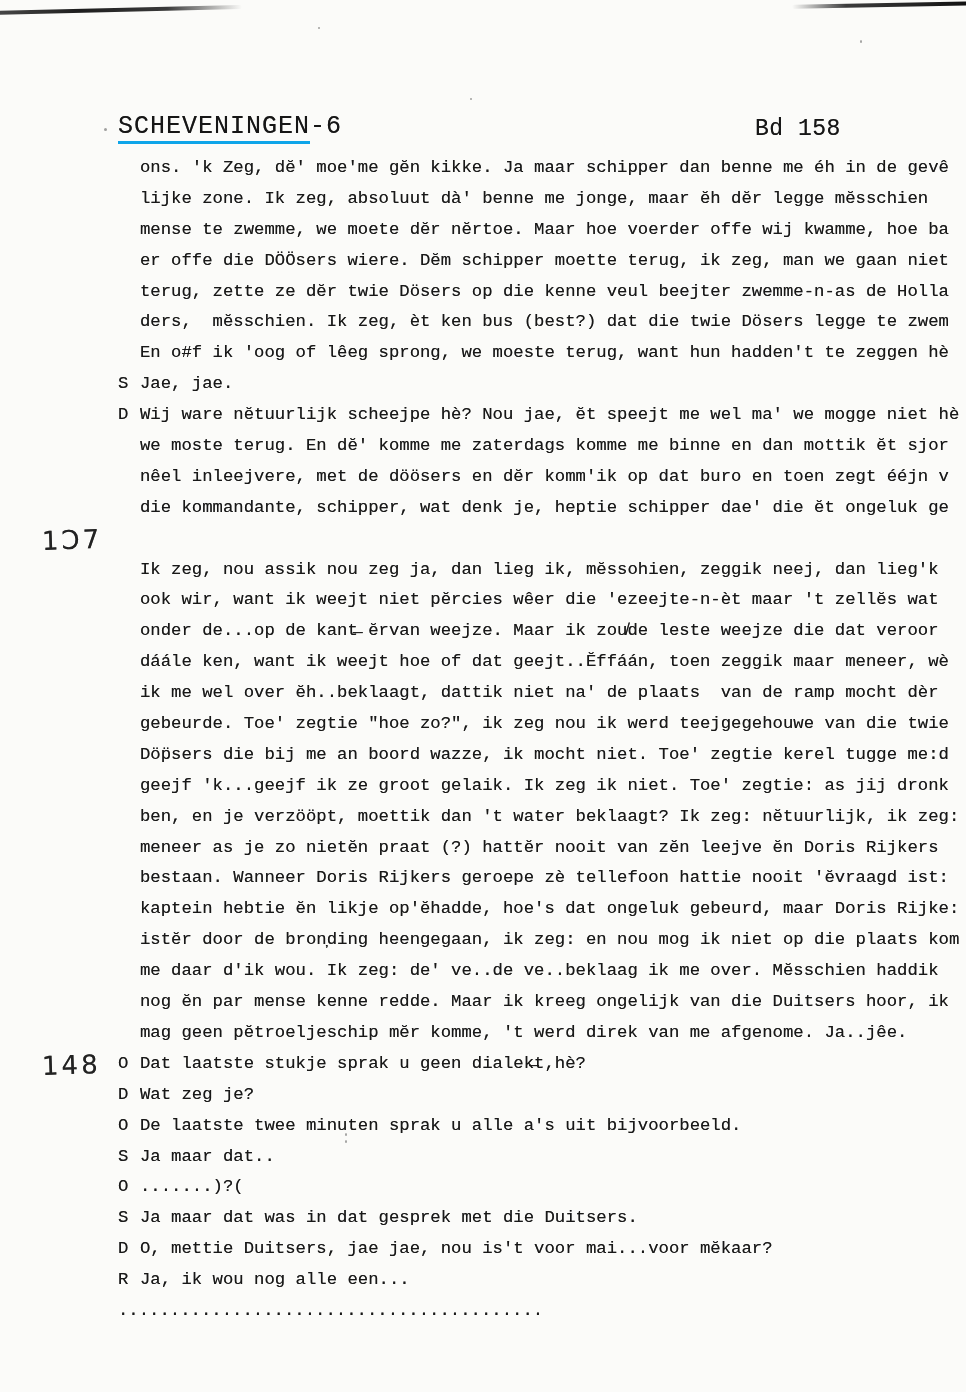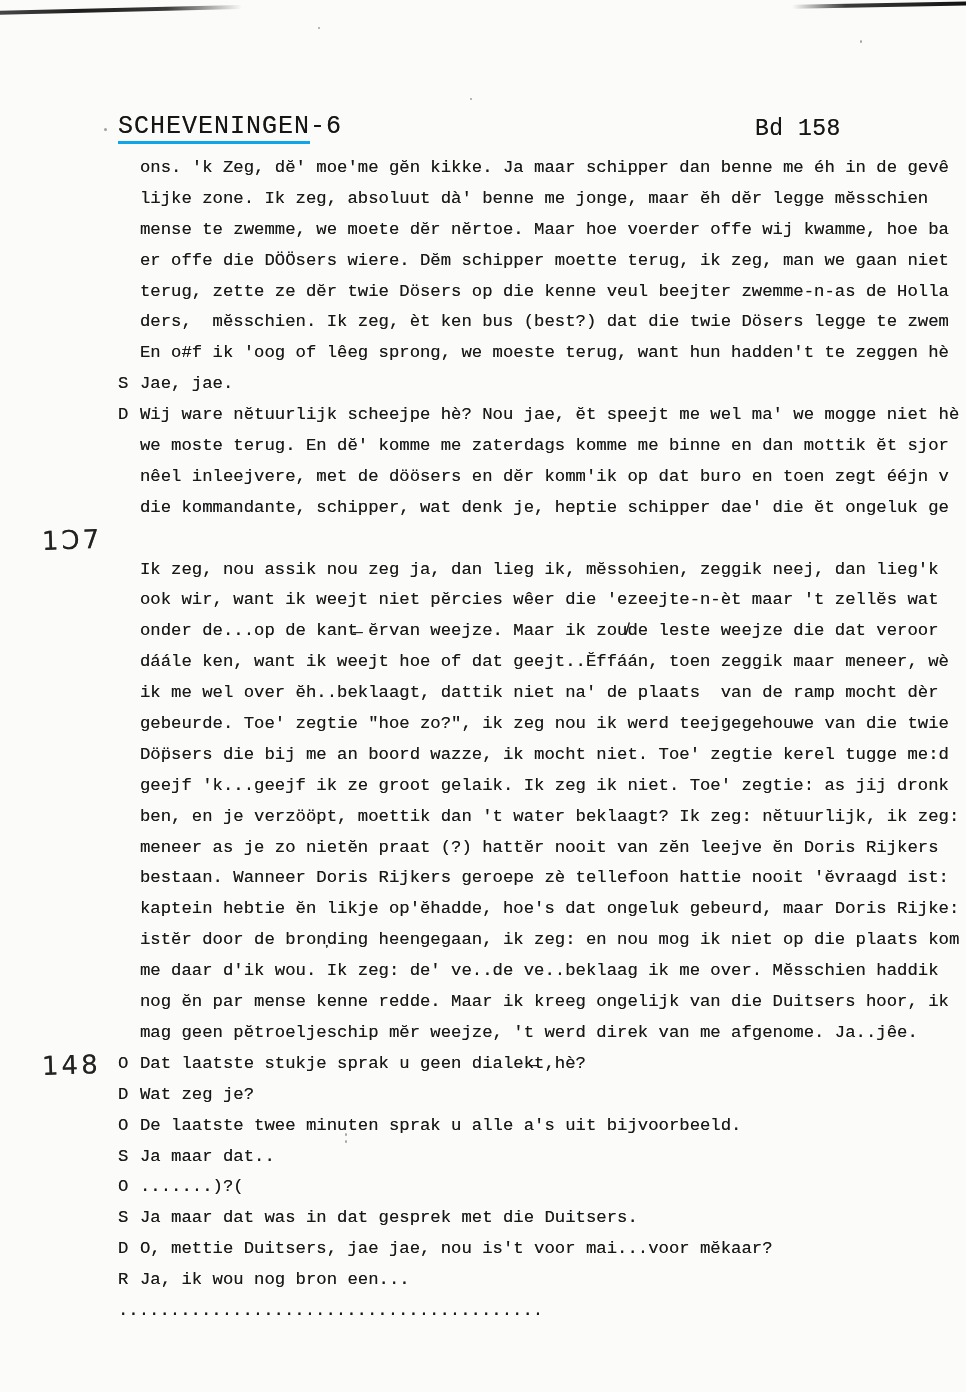--- a/index.html
+++ b/index.html
@@ -99,25 +99,25 @@
       <div class="line"><span class="sp"></span><span class="tx">gebeurde. Toe' zegtie "hoe zo?", ik zeg nou ik werd teejgegehouwe van die twie</span></div>
       <div class="line"><span class="sp"></span><span class="tx">Döp̈sers die bij me an boord wazze, ik mocht niet. Toe' zegtie kerel tugge me:d</span></div>
       <div class="line"><span class="sp"></span><span class="tx">geejf 'k...geejf ik ze groot gelaik. Ik zeg ik niet. Toe' zegtie: as jij dronk</span></div>
       <div class="line"><span class="sp"></span><span class="tx">ben, en je verzööpt, moettik dan 't water beklaagt? Ik zeg: nĕtuurlijk, ik zeg:</span></div>
       <div class="line"><span class="sp"></span><span class="tx">meneer as je zo nietĕn praat (?) hattĕr nooit van zĕn leejve ĕn Doris Rijkers</span></div>
       <div class="line"><span class="sp"></span><span class="tx">bestaan. Wanneer Doris Rijkers geroepe zè tellefoon hattie nooit 'ĕvraagd ist:</span></div>
       <div class="line"><span class="sp"></span><span class="tx">kaptein hebtie ĕn likje op'ĕhadde, hoe's dat ongeluk gebeurd, maar Doris Rijke:</span></div>
       <div class="line"><span class="sp"></span><span class="tx">istĕr door de bron̦ding heengegaan, ik zeg: en nou mog ik niet op die plaats kom</span></div>
       <div class="line"><span class="sp"></span><span class="tx">me daar d'ik wou. Ik zeg: de' ve..de ve..beklaag ik me over. Mĕsschien haddik</span></div>
       <div class="line"><span class="sp"></span><span class="tx">nog ĕn par mense kenne redde. Maar ik kreeg ongelijk van die Duitsers hoor, ik</span></div>
-      <div class="line"><span class="sp"></span><span class="tx">mag geen pĕtroeljeschip mĕr weejze, 't werd direk van me afgenome. Ja..jêe.</span></div>
+      <div class="line"><span class="sp"></span><span class="tx">mag geen pĕtroeljeschip mĕr komme, 't werd direk van me afgenome. Ja..jêe.</span></div>
       <div class="line"><span class="margin-note">148</span><span class="sp">O</span><span class="tx">Dat laatste stukje sprak u geen dialek̶t,hè?</span></div>
       <div class="line"><span class="sp">D</span><span class="tx">Wat zeg je?</span></div>
       <div class="line"><span class="sp">O</span><span class="tx">De laatste twee minuten sprak u alle a's uit bijvoorbeeld.</span></div>
       <div class="line"><span class="sp">S</span><span class="tx">Ja maar dat..</span></div>
       <div class="line"><span class="sp">O</span><span class="tx">.......)?(</span></div>
       <div class="line"><span class="sp">S</span><span class="tx">Ja maar dat was in dat gesprek met die Duitsers.</span></div>
       <div class="line"><span class="sp">D</span><span class="tx">O, mettie Duitsers, jae jae, nou is't voor mai...voor mĕkaar?</span></div>
-      <div class="line"><span class="sp">R</span><span class="tx">Ja, ik wou nog bron een...</span></div>
+      <div class="line"><span class="sp">R</span><span class="tx">Ja, ik wou nog alle een...</span></div>
       <div class="line noindent"><span class="tx">.........................................</span></div>
     </div>
 
 </div>
 
 </body></html>

